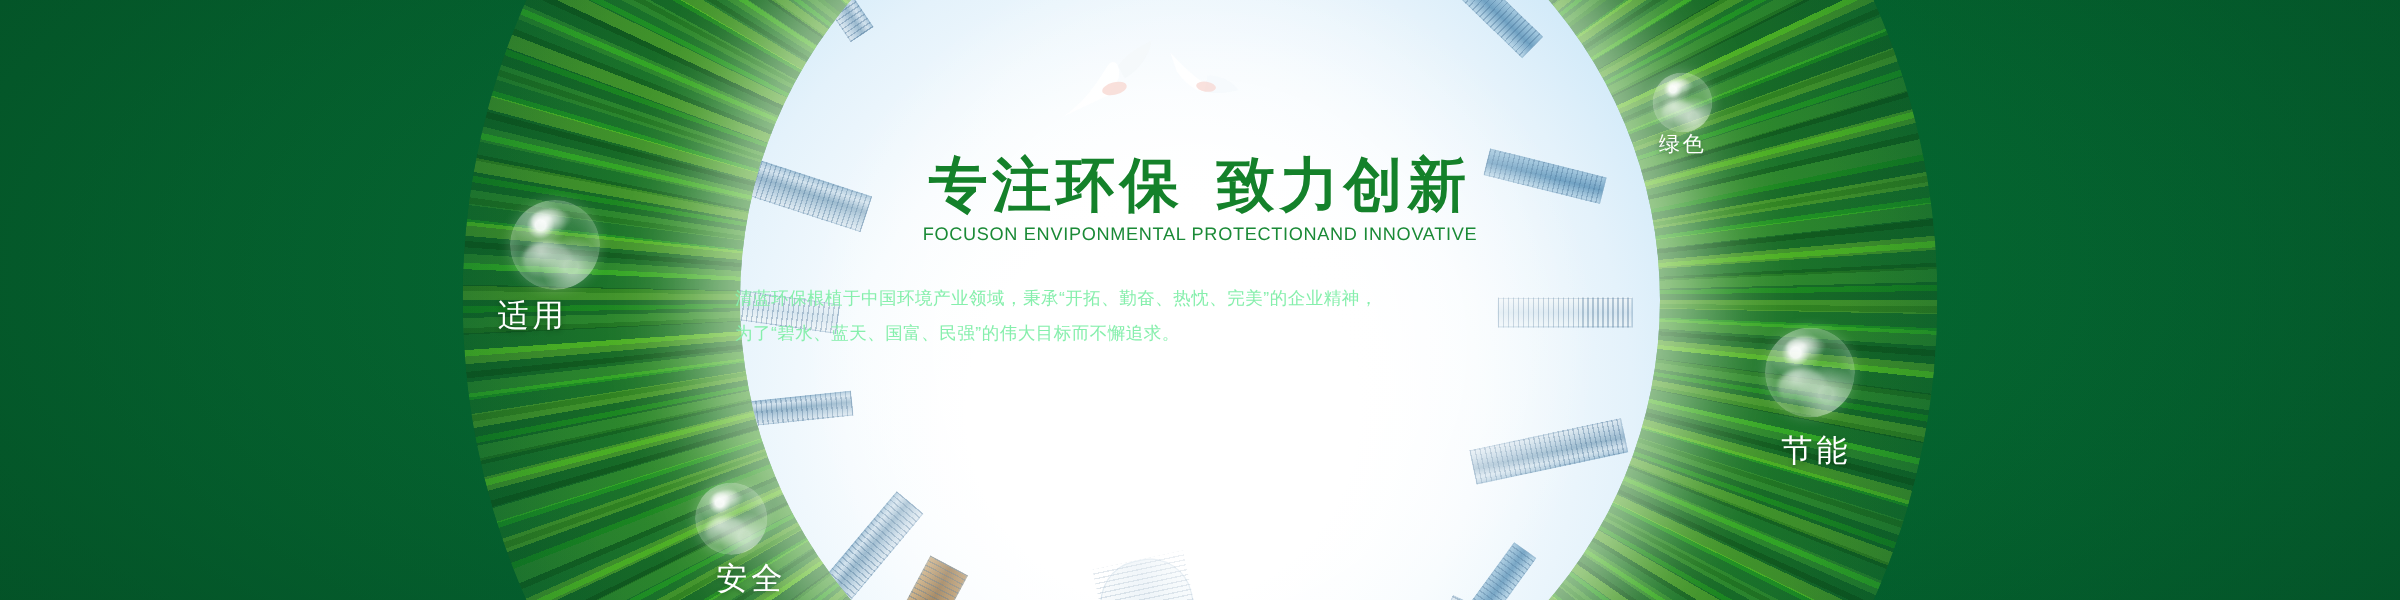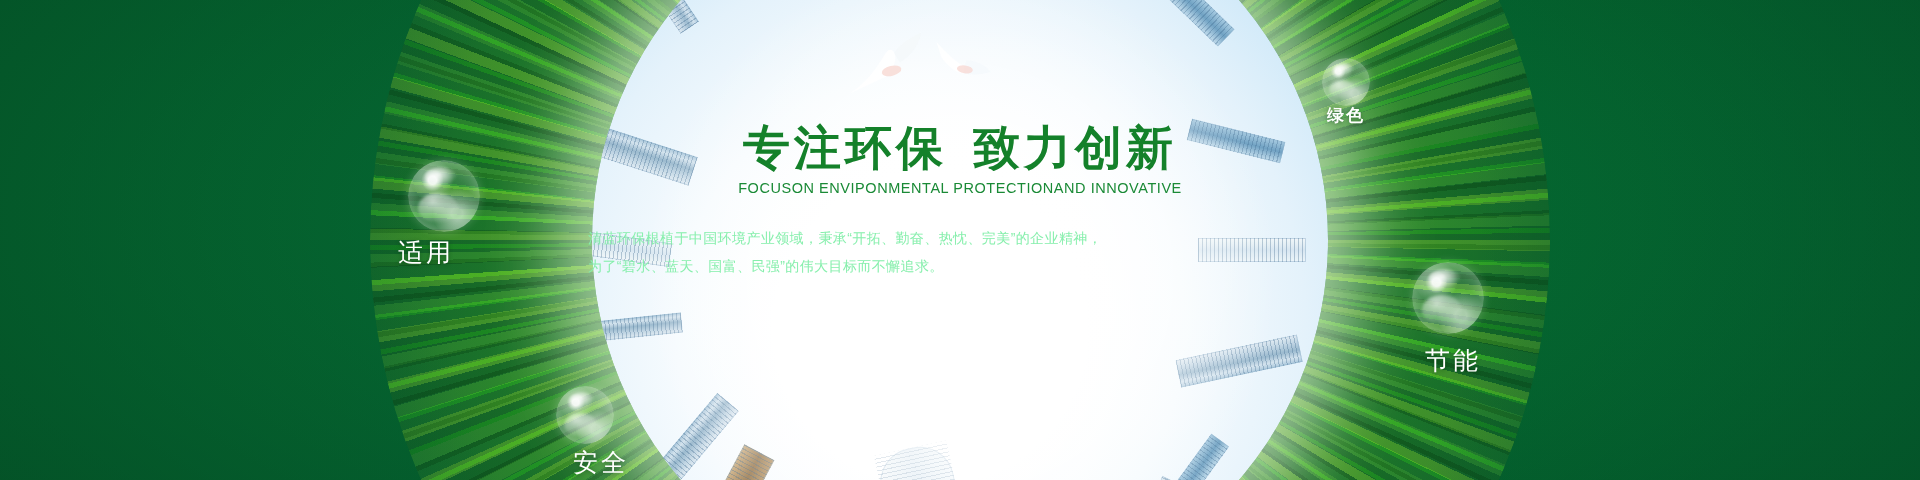--- a/index.html
+++ b/index.html
@@ -246,21 +246,21 @@
     </svg>
   </div>
 
   <div class="bubble" style="left:408px;top:160px;width:72px;height:72px;"></div>
   <div class="bubble-label" style="left:398px;top:236px;">适用</div>
 
   <div class="bubble" style="left:556px;top:386px;width:58px;height:58px;"></div>
   <div class="bubble-label" style="left:548px;top:446px;margin-left:25px;">安全</div>
 
   <div class="bubble" style="left:1322px;top:58px;width:48px;height:48px;"></div>
-  <div class="bubble-label sm" style="left:1327px;top:104px;font-weight:bold;">绿色</div>
+  <div class="bubble-label sm" style="left:1327px;top:104px;">绿色</div>
 
   <div class="bubble" style="left:1412px;top:262px;width:72px;height:72px;"></div>
   <div class="bubble-label" style="left:1425px;top:344px;">节能</div>
 
   <div class="copy">
     <div class="headline">
       <span>专注环保</span><span class="gap"></span><span>致力创新</span>
     </div>
     <div class="subhead">FOCUSON ENVIPONMENTAL PROTECTIONAND INNOVATIVE</div>
     <div class="paragraph">

